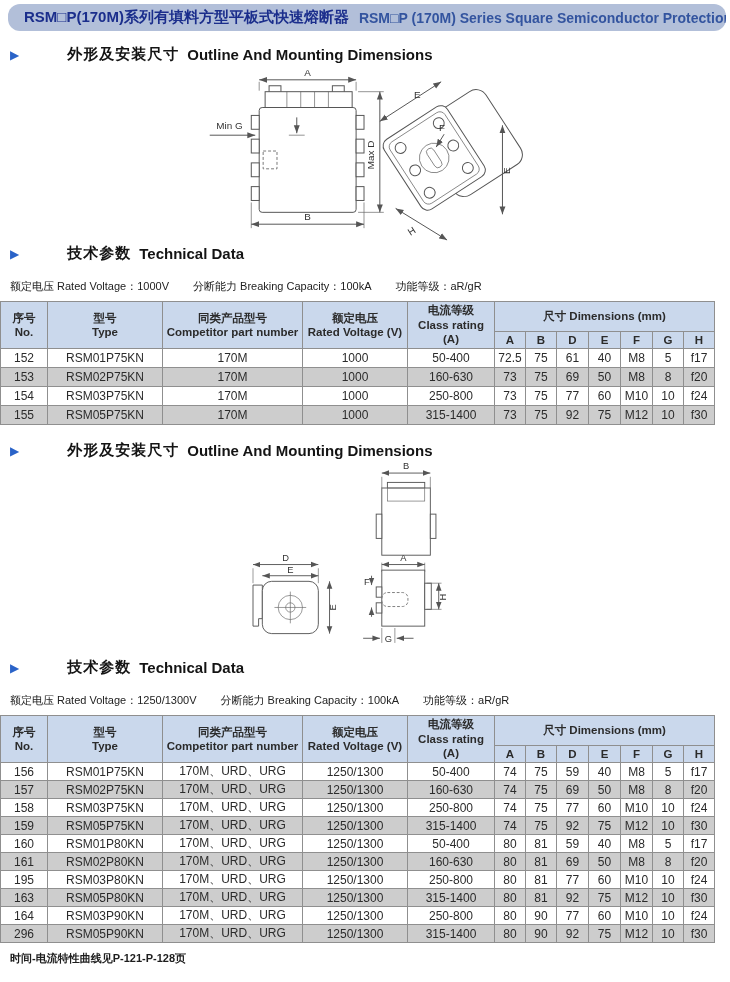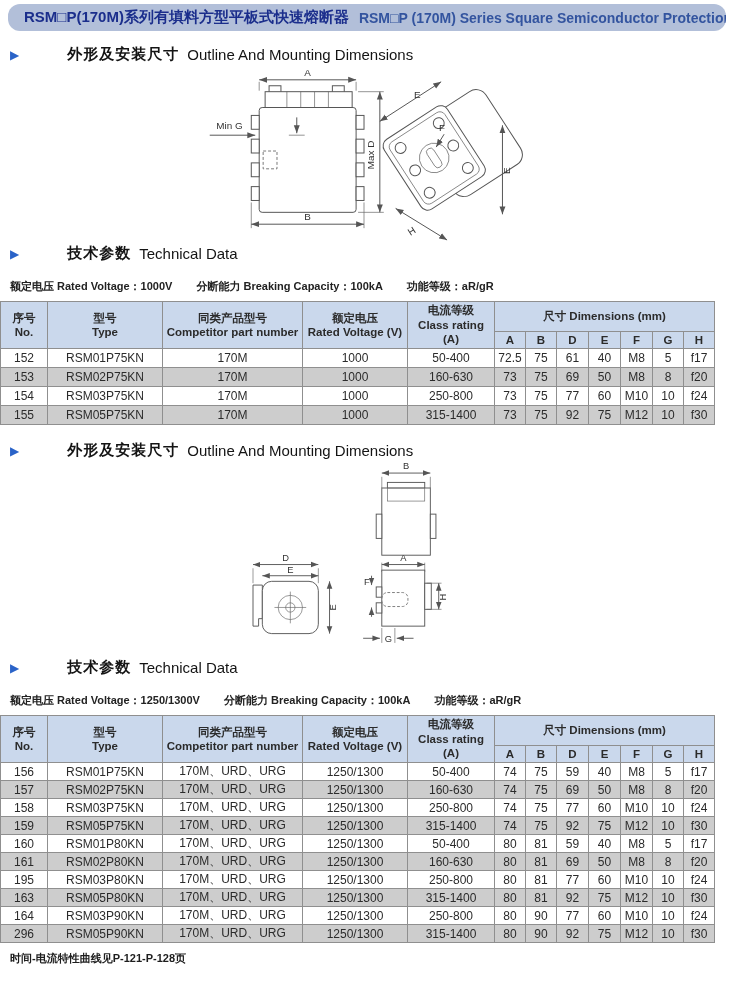--- a/index.html
+++ b/index.html
@@ -15,26 +15,26 @@
     white-space:nowrap; overflow:hidden;border-radius:12px;
   }
   .topbar .zh { font-size:15px; font-weight:bold; color:#1b2e8c; }
   .topbar .en { font-size:14px; font-weight:600; color:#33549f; }
 
   .sec { display:flex; align-items:center; gap:8px; margin:14px 0 0 10px; font-size:15px; }
   .sec.tight { margin-top:2px; }
   .sec.sp { margin-top:16px; }
   .tri { color:#2a63c8; font-size:12px; line-height:1; }
   .sec-zh { font-weight:700; color:#141414; letter-spacing:1px;margin-left:40px; }
-  .sec-en { font-weight:400; color:#141414; }
+  .sec-en { font-weight:700; color:#141414; }
 
   .dwg-wrap1 { height:178px; display:flex; justify-content:center; align-items:center; }
   .dwg-wrap2 { height:196px; display:flex; justify-content:center; align-items:center; }
 
-  .note { margin:16px 0 7px 10px; font-size:11px; font-weight:bold; color:#222; display:flex; gap:24px;align-items:flex-end; }
+  .note { margin:16px 0 7px 10px; font-size:11px; font-weight:normal; color:#222; display:flex; gap:24px;align-items:flex-end; }
 
   table.spec {
     border-collapse:collapse; table-layout:fixed; width:714px; 
     font-size:12px; color:#2b2b2b;
   }
   .spec th, .spec td { border:1px solid #8f8f8f; text-align:center; padding:0 2px; overflow:hidden; }
   .spec thead th { background:#cad8ec; font-weight:600; font-size:11.5px; line-height:1.25; }
   .spec thead tr:first-child th { height:30px; }
   .spec thead tr:last-child th { height:17px; }
   .spec tbody td { height:19px; background:#ffffff; }

